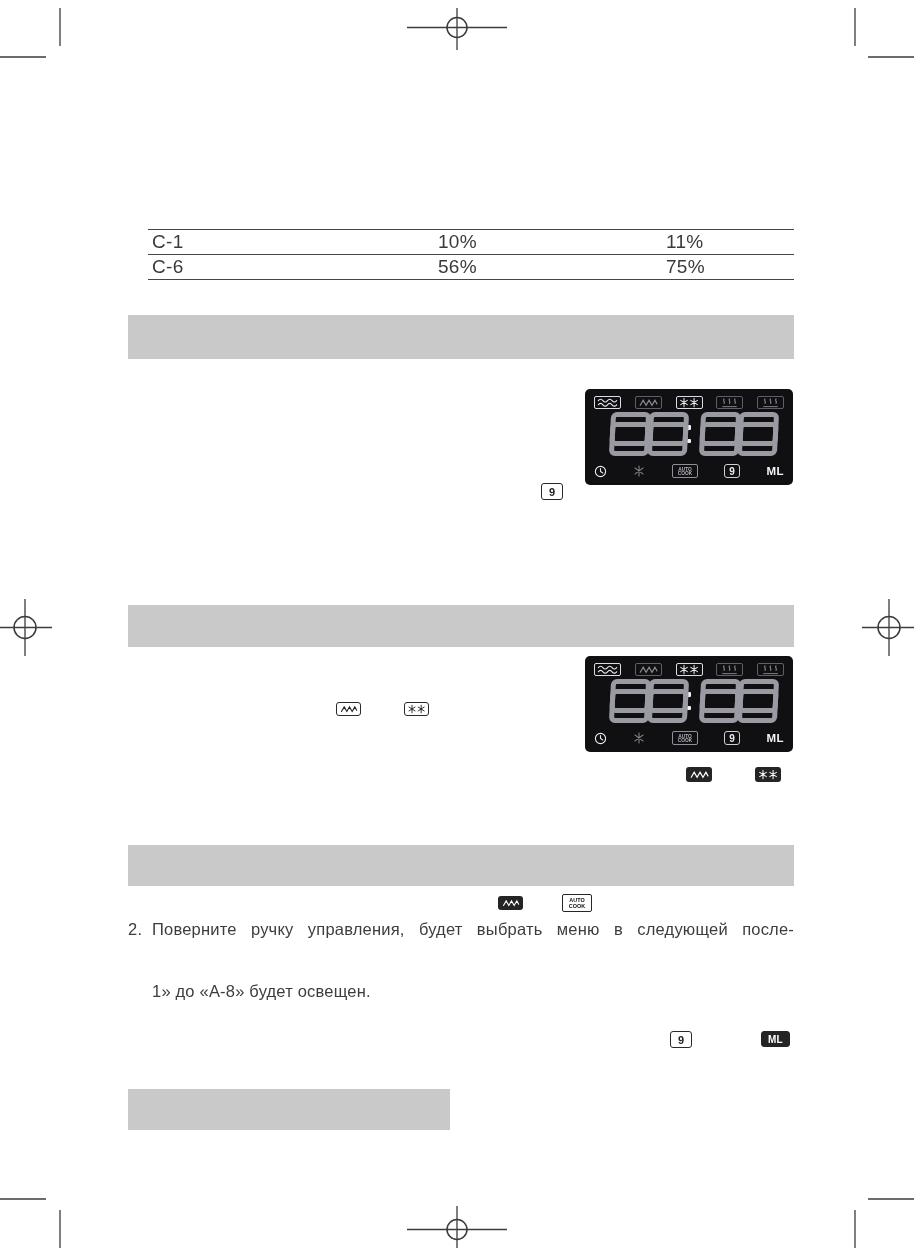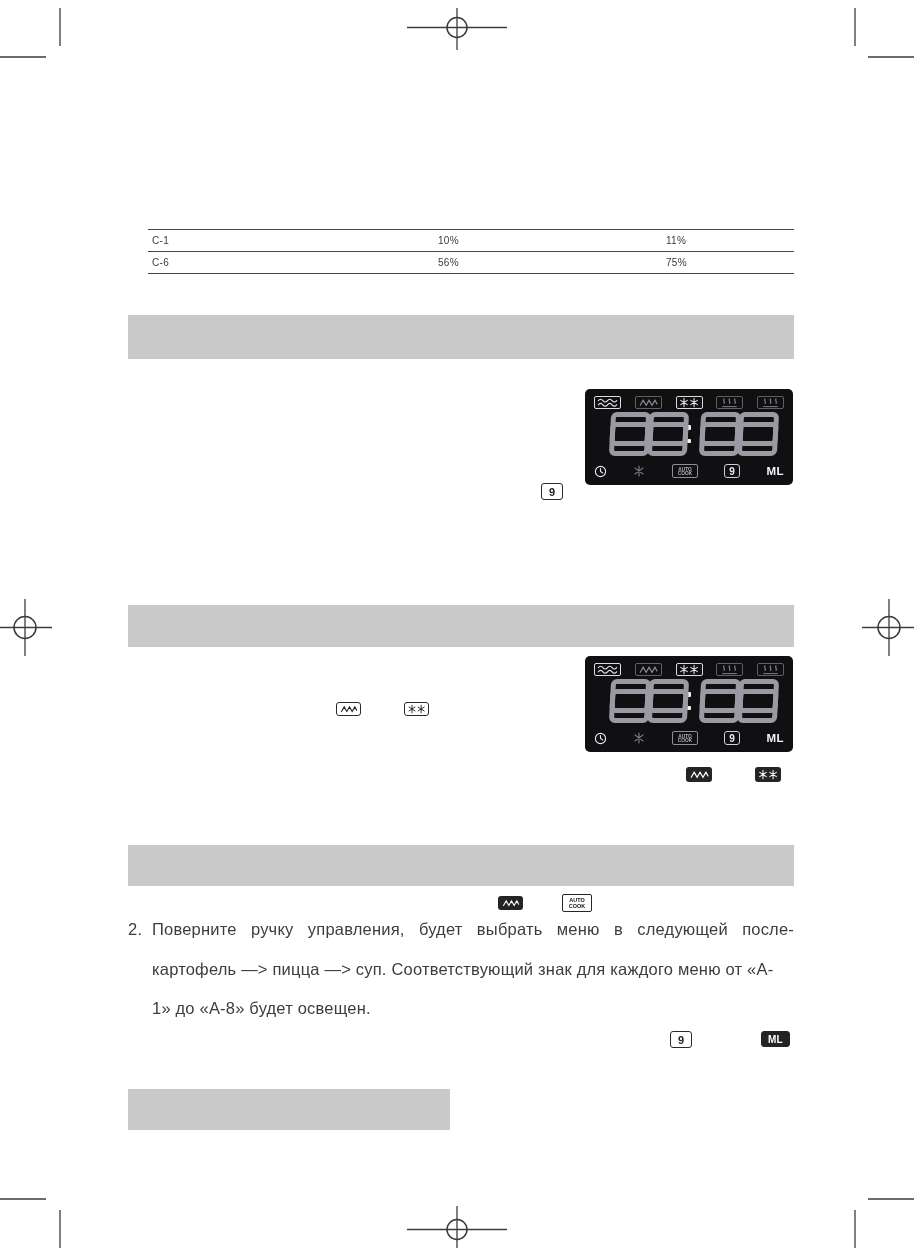--- a/index.html
+++ b/index.html
@@ -7,21 +7,21 @@
   body { width:914px; height:1256px; position:relative; overflow:hidden;
          font-family:"Liberation Sans", sans-serif; }
   .page { position:absolute; inset:0; background:#fff; }
   .cropmarks { position:absolute; left:0; top:0; pointer-events:none; }
 
   .sr { position:absolute; width:1px; height:1px; overflow:hidden;
         clip:rect(0 0 0 0); white-space:nowrap; }
 
   
   .ptable { position:absolute; left:148px; top:229px; width:646px;
-            border-collapse:collapse; font-size:10px; color:#3a3a3a;
+            border-collapse:collapse; font-size:19px; color:#3a3a3a;
             letter-spacing:.3px; }
   .ptable td { border-top:1.5px solid #464646; border-bottom:1.5px solid #464646;
                height:22px; padding:1px 2px 1px 4px; font-weight:400; }
 
   
   .gbar { position:absolute; background:#c9c9c9; }
 
   
   .led { position:absolute; width:208px; height:96px; background:#101012;
          border-radius:5px; }
@@ -314,19 +314,18 @@
     </span>
   <span class="pauto" style="left:562px; top:894px;">
     <span class="auto-in">
         <span>AUTO</span>
         <span>COOK</span>
       </span>
   </span>
 
   <div class="para" style="left:128px; top:918px;">2.</div>
   <div class="para just" style="left:152px; top:918px; width:642px;">Поверните ручку управления, будет выбрать меню в следующей после-</div>
-  <div class="para" style="left:152px; top:958px; width:642px;">картофель —&gt; пицца —&gt; суп. Соответствующий знак для каждого меню от «А-</div>
-  <div class="para" style="left:152px; top:980px; width:642px;margin-top:17px;">1» до «А-8» будет освещен.</div>
+  <div class="para" style="left:152px; top:980px; width:642px;">1» до «А-8» будет освещен.</div>
 
   <span class="pkey" style="left:670px; top:1031px; width:22px; height:17px; font-size:11px;">9</span>
   <span class="pkey dark" style="left:761px; top:1031px; width:29px; height:16px; font-size:10px;">ML</span>
 
 </div>
 
 </body></html>

